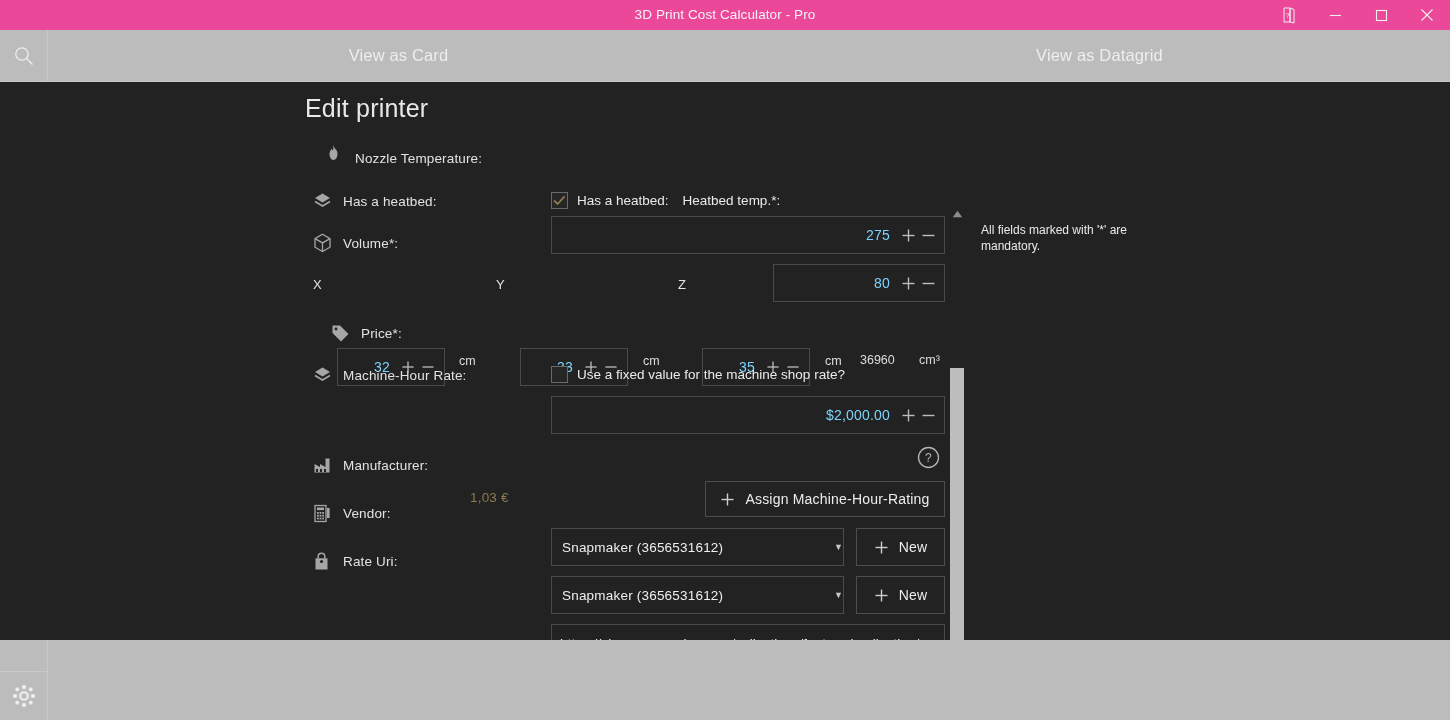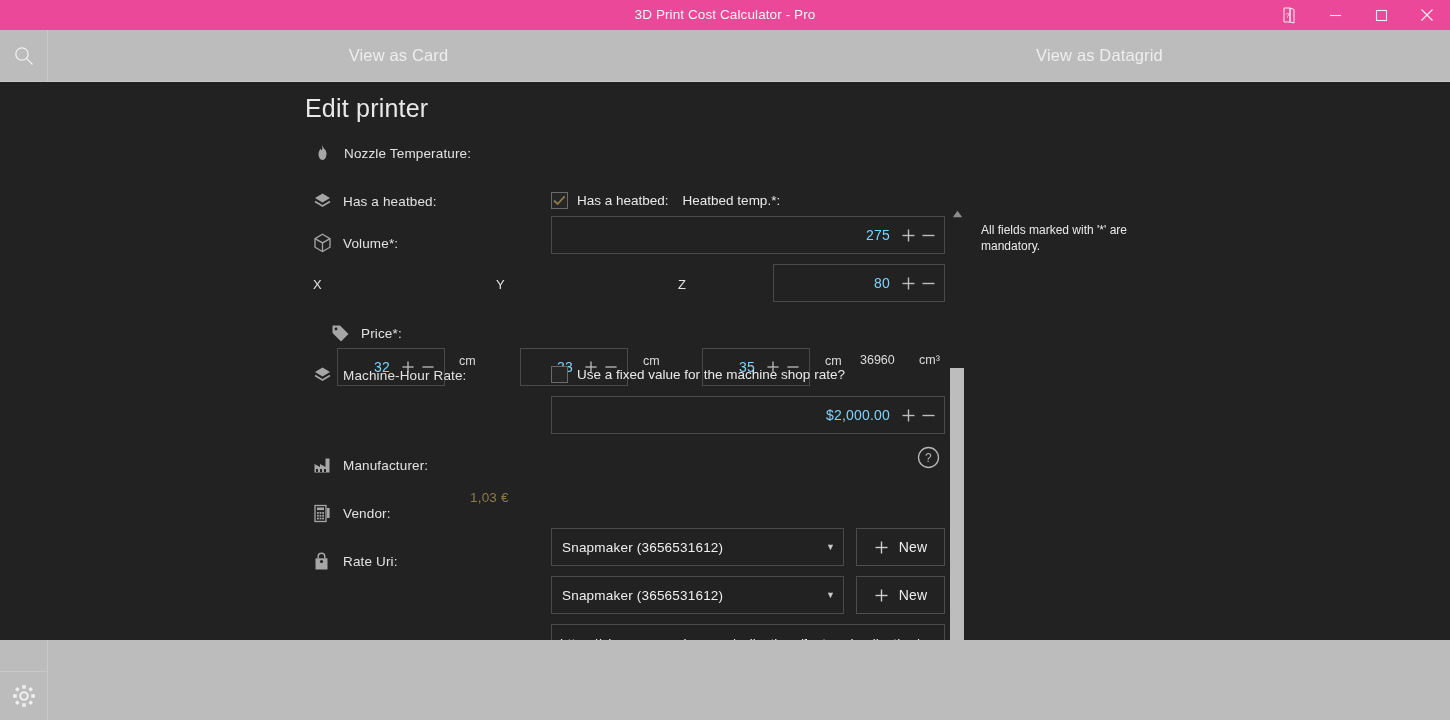--- a/index.html
+++ b/index.html
@@ -135,21 +135,21 @@
     display: flex; align-items: center; justify-content: center;
     font-size: 14px;
     letter-spacing: .2px;
   }
   .btn .plus { margin-right: 10px; color: #cfcfcf; display: flex; }
 
   .combo {
     position: absolute; height: 38px;
     border: 1px solid #4a4a4a; background: #222222;
     display: flex; align-items: center;
-    padding-left: 10px; padding-right: 8px;
+    padding-left: 10px; 
   }
   .combo .cval { flex: 1; font-size: 13.5px; color: #efefef; letter-spacing:.2px; }
   .combo .carat { color: #c8c8c8; font-size: 9px; line-height: 1; }
 
   .txtin {
     position: absolute; height: 38px;
     border: 1px solid #4a4a4a; background: #222222;
     display: flex; align-items: center; padding: 0 8px;
     overflow: hidden;
   }
@@ -254,21 +254,21 @@
       <div class="tab">View as Datagrid</div>
     </div>
   </div>
 
   <div class="content">
 
     <div class="page-title">Edit printer</div>
 
     <div class="note">All fields marked with '*' are mandatory.</div>
 
-    <div class="frow" style="left:314px; top:58px;">
+    <div class="frow" style="left:325px; top:58px;align-items:flex-end;">
       <span class="ficon">
         <svg width="17" height="19" viewBox="0 0 17 19">
           <path d="M8.5 1 C9 5 12.5 5.5 12.5 9.5 C12.5 13.2 10.8 16 8.5 16 C6.2 16 4.5 13.2 4.5 9.8 C4.5 7.6 6 6.2 6.2 4.5 C7 6 7.6 6.4 8 6 C8.6 5.4 8.1 3.2 8.5 1 Z" fill="#a6a6a6"></path>
         </svg>
       </span>
       <span class="flabel">Nozzle Temperature:</span>
     </div>
     <div class="field" style="left:551px; top:134px; width:394px;">
       <span class="fval">275</span>
       <span class="spin">
@@ -445,20 +445,29 @@
       <span class="chk"></span>
       <span class="chk-lbl">Use a fixed value for the machine shop rate?</span>
     </div>
     <div class="helpq">
       <svg width="23" height="23" viewBox="0 0 23 23">
         <circle cx="11.5" cy="11.5" r="10" fill="none" stroke="#b5b5b5" stroke-width="1.3"></circle>
         <text x="8" y="16" font-size="12" fill="#b5b5b5" font-family="Liberation Sans, sans-serif">?</text>
       </svg>
     </div>
     <div class="rate-val">1,03 €</div>
+    <div class="btn" style="left:705px; top:399px; width:240px; height:36px;">
+      <span class="plus">
+        <svg width="15" height="15" viewBox="0 0 15 15">
+            <line x1="7.5" y1="1.5" x2="7.5" y2="13.5" stroke="#cfcfcf" stroke-width="1.4"></line>
+            <line x1="1.5" y1="7.5" x2="13.5" y2="7.5" stroke="#cfcfcf" stroke-width="1.4"></line>
+          </svg>
+      </span>
+      <span>Assign Machine-Hour-Rating</span>
+    </div>
 
     <div class="frow" style="left:313px; top:370px;">
       <span class="ficon">
         <svg width="20" height="17" viewBox="0 0 20 17">
           <path d="M1.5 15.5 L1.5 7 L7 10 L7 7 L12.5 10 L12.5 1.5 L16.5 1.5 L16.5 15.5 Z" fill="#a6a6a6"></path>
           <rect x="3" y="12" width="2" height="3" fill="#222"></rect>
           <rect x="7" y="12" width="2" height="3" fill="#222"></rect>
           <rect x="11" y="12" width="2" height="3" fill="#222"></rect>
         </svg>
       </span>

